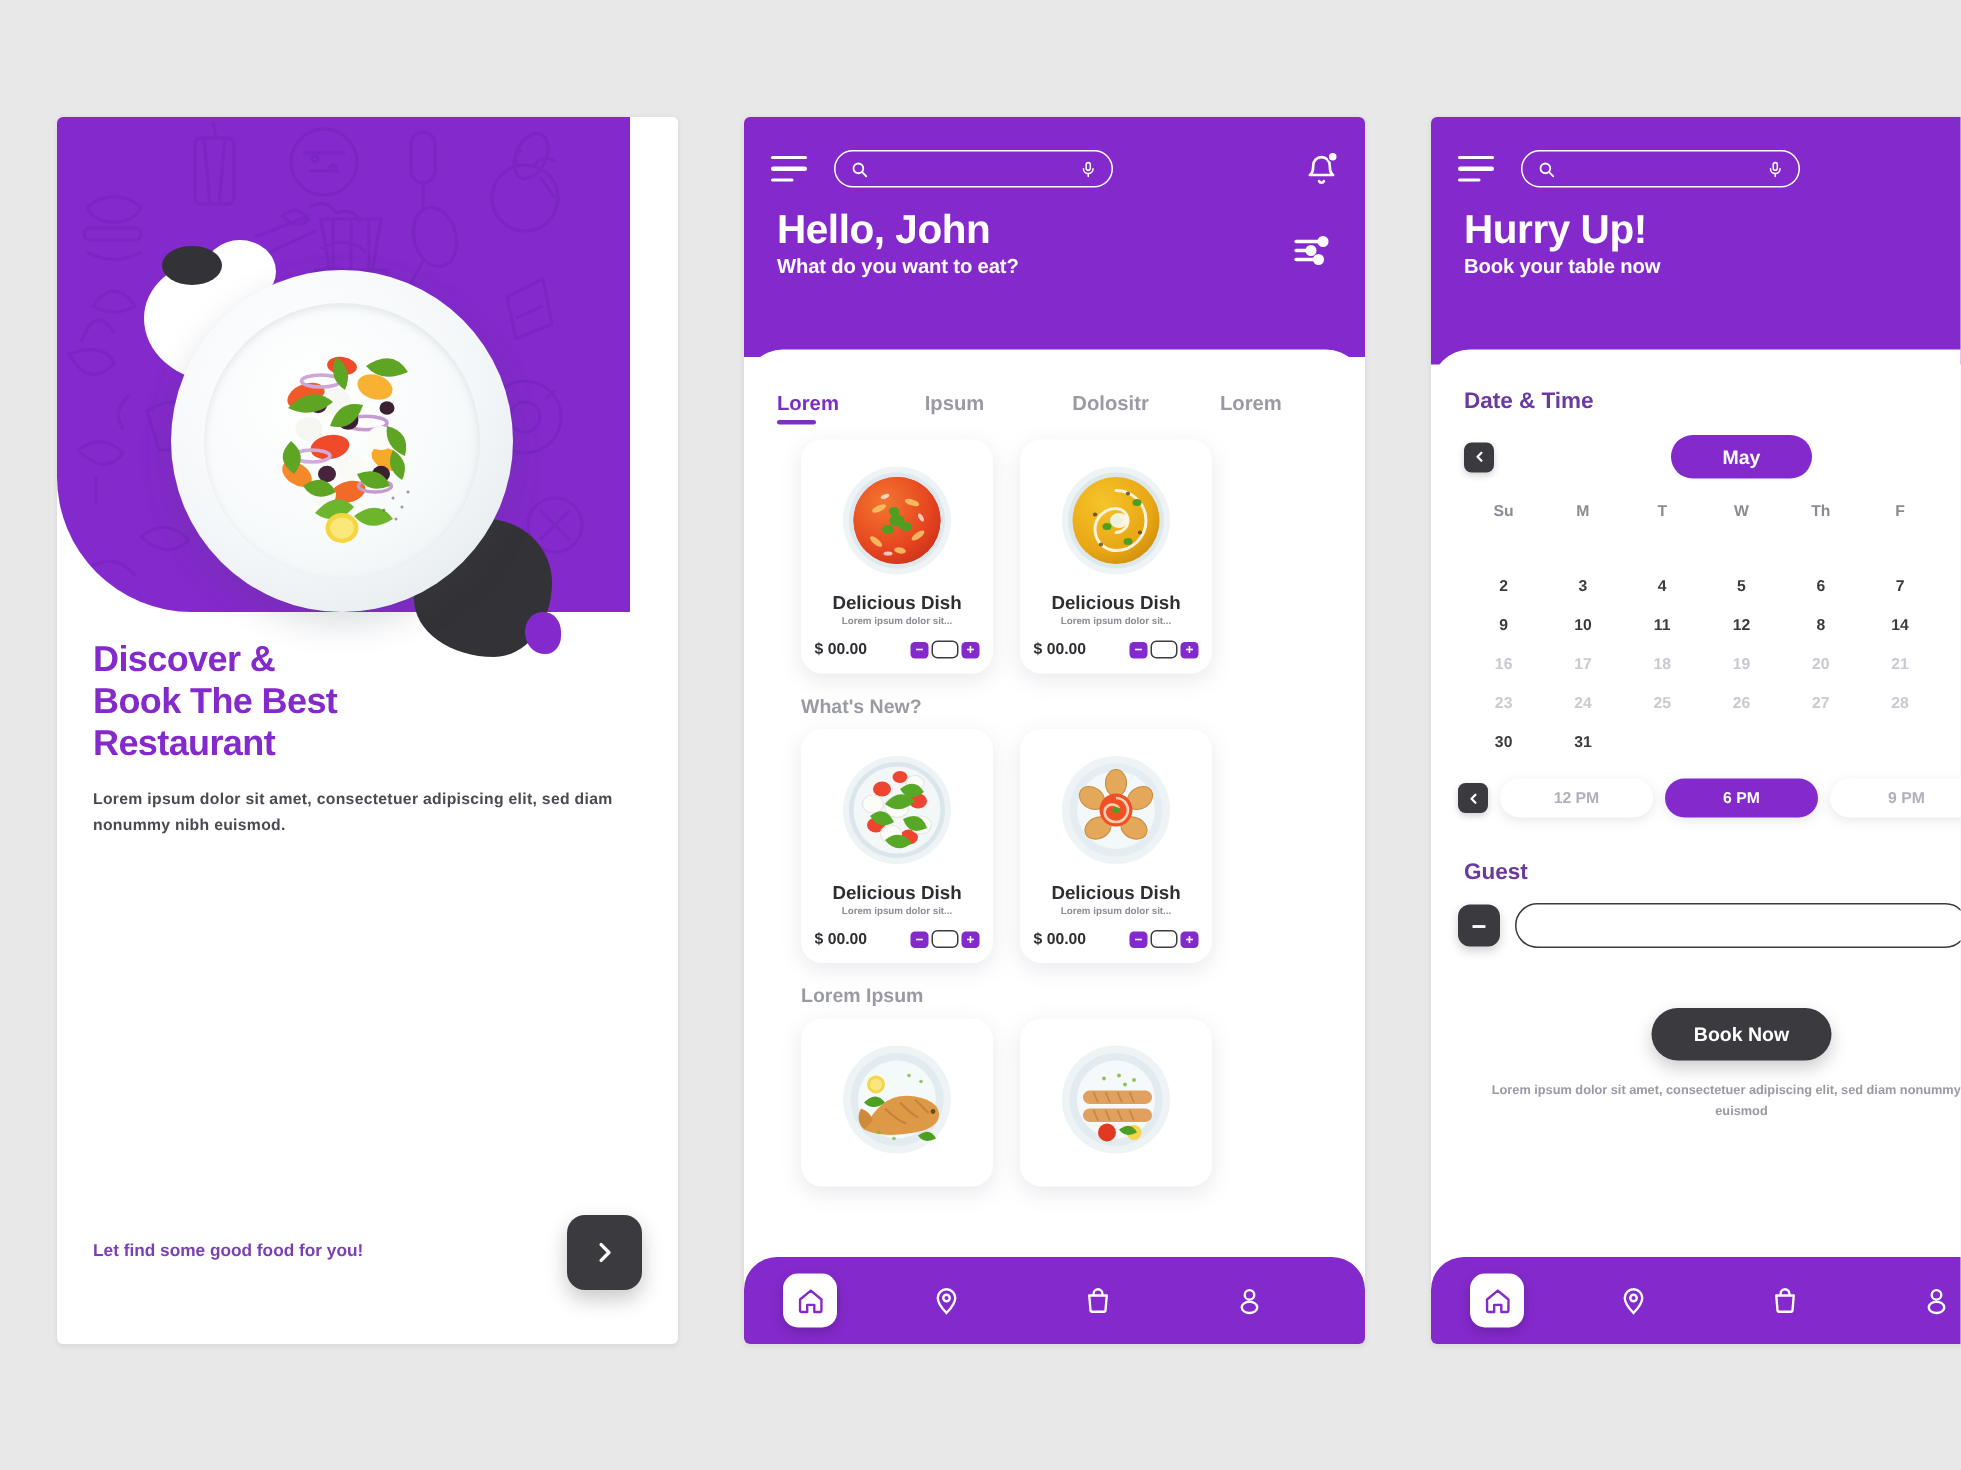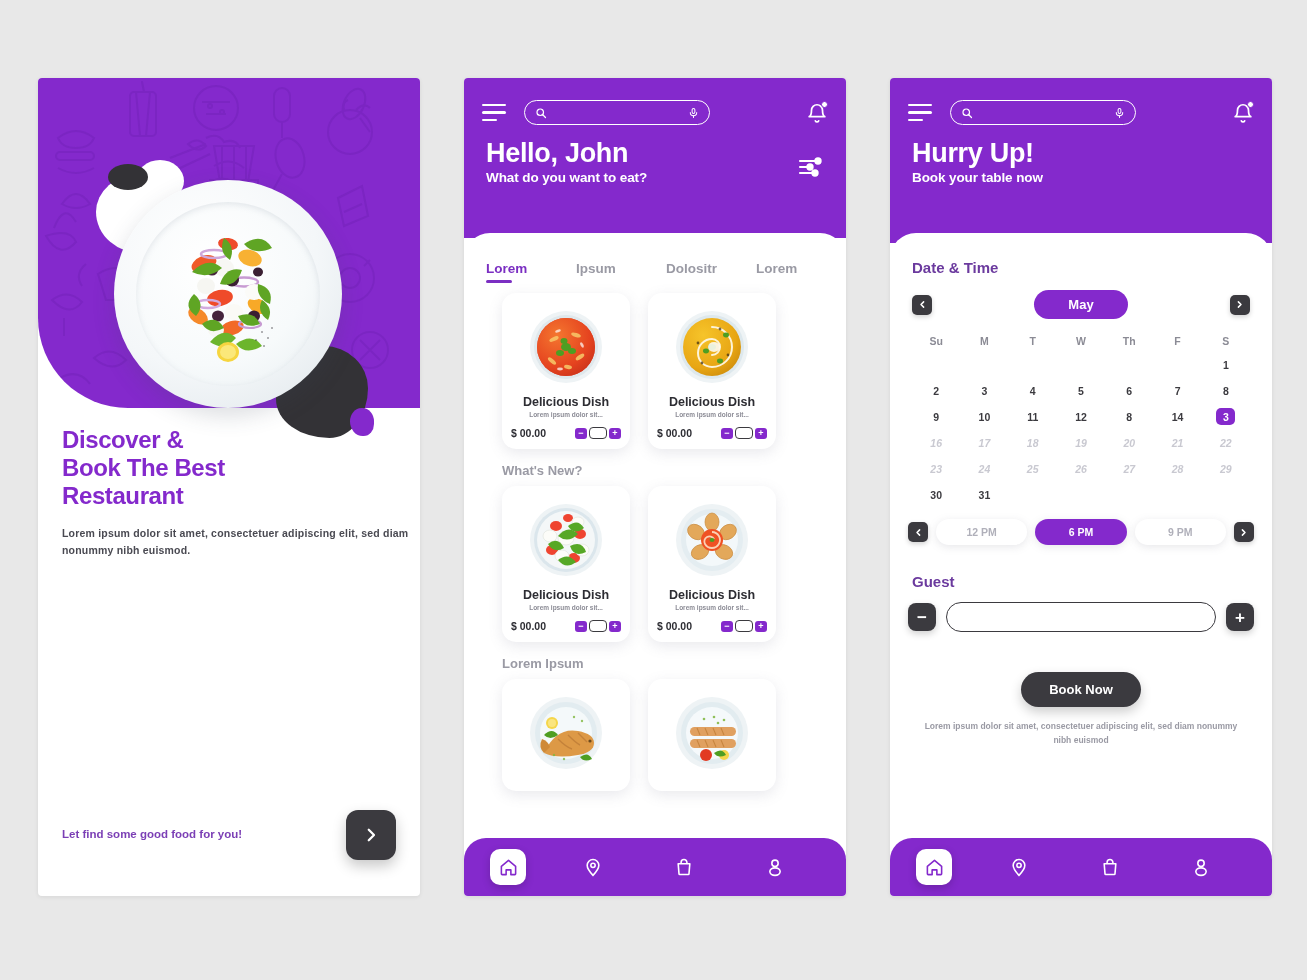--- a/index.html
+++ b/index.html
@@ -10,21 +10,21 @@
     overflow: hidden;
     position: relative;
   }
   .screens {
     position: absolute;
     top: 78px; left: 38px;
     display: flex;
     gap: 44px;
   }
   .phone {
-    width: 382px; height: 818px;
+    width: 414px; height: 818px;
     background: #ffffff;
     border-radius: 4px;
     overflow: hidden;
     position: relative;
     box-shadow: 0 1px 4px rgba(0,0,0,0.08);
   }
 
   
   .hero {
     position: relative;
@@ -299,21 +299,21 @@
   }
   .cal-dow { font-size: 10.5px; font-weight: bold; color: #8b8b95; }
   .cal-day {
     font-size: 10.5px; font-weight: bold; color: #3b3a3f;
     cursor: pointer;
     justify-self: center;
     width: 19px; height: 17px;
     display: flex; align-items: center; justify-content: center;
     border-radius: 5px;
   }
-  .cal-day.muted { color: #c9c9d1; font-style: italic; }
+  .cal-day.muted { color: #c9c9d1; }
   .cal-day.sel { background: #8429cc; color: #fff; }
   .cal-day.empty { cursor: default; }
   .time-row {
     display: flex; align-items: center; gap: 8px;
     padding: 16px 18px 0 18px;
   }
   .time-pill {
     flex: 1;
     text-align: center;
     font-size: 10.5px; font-weight: bold;

